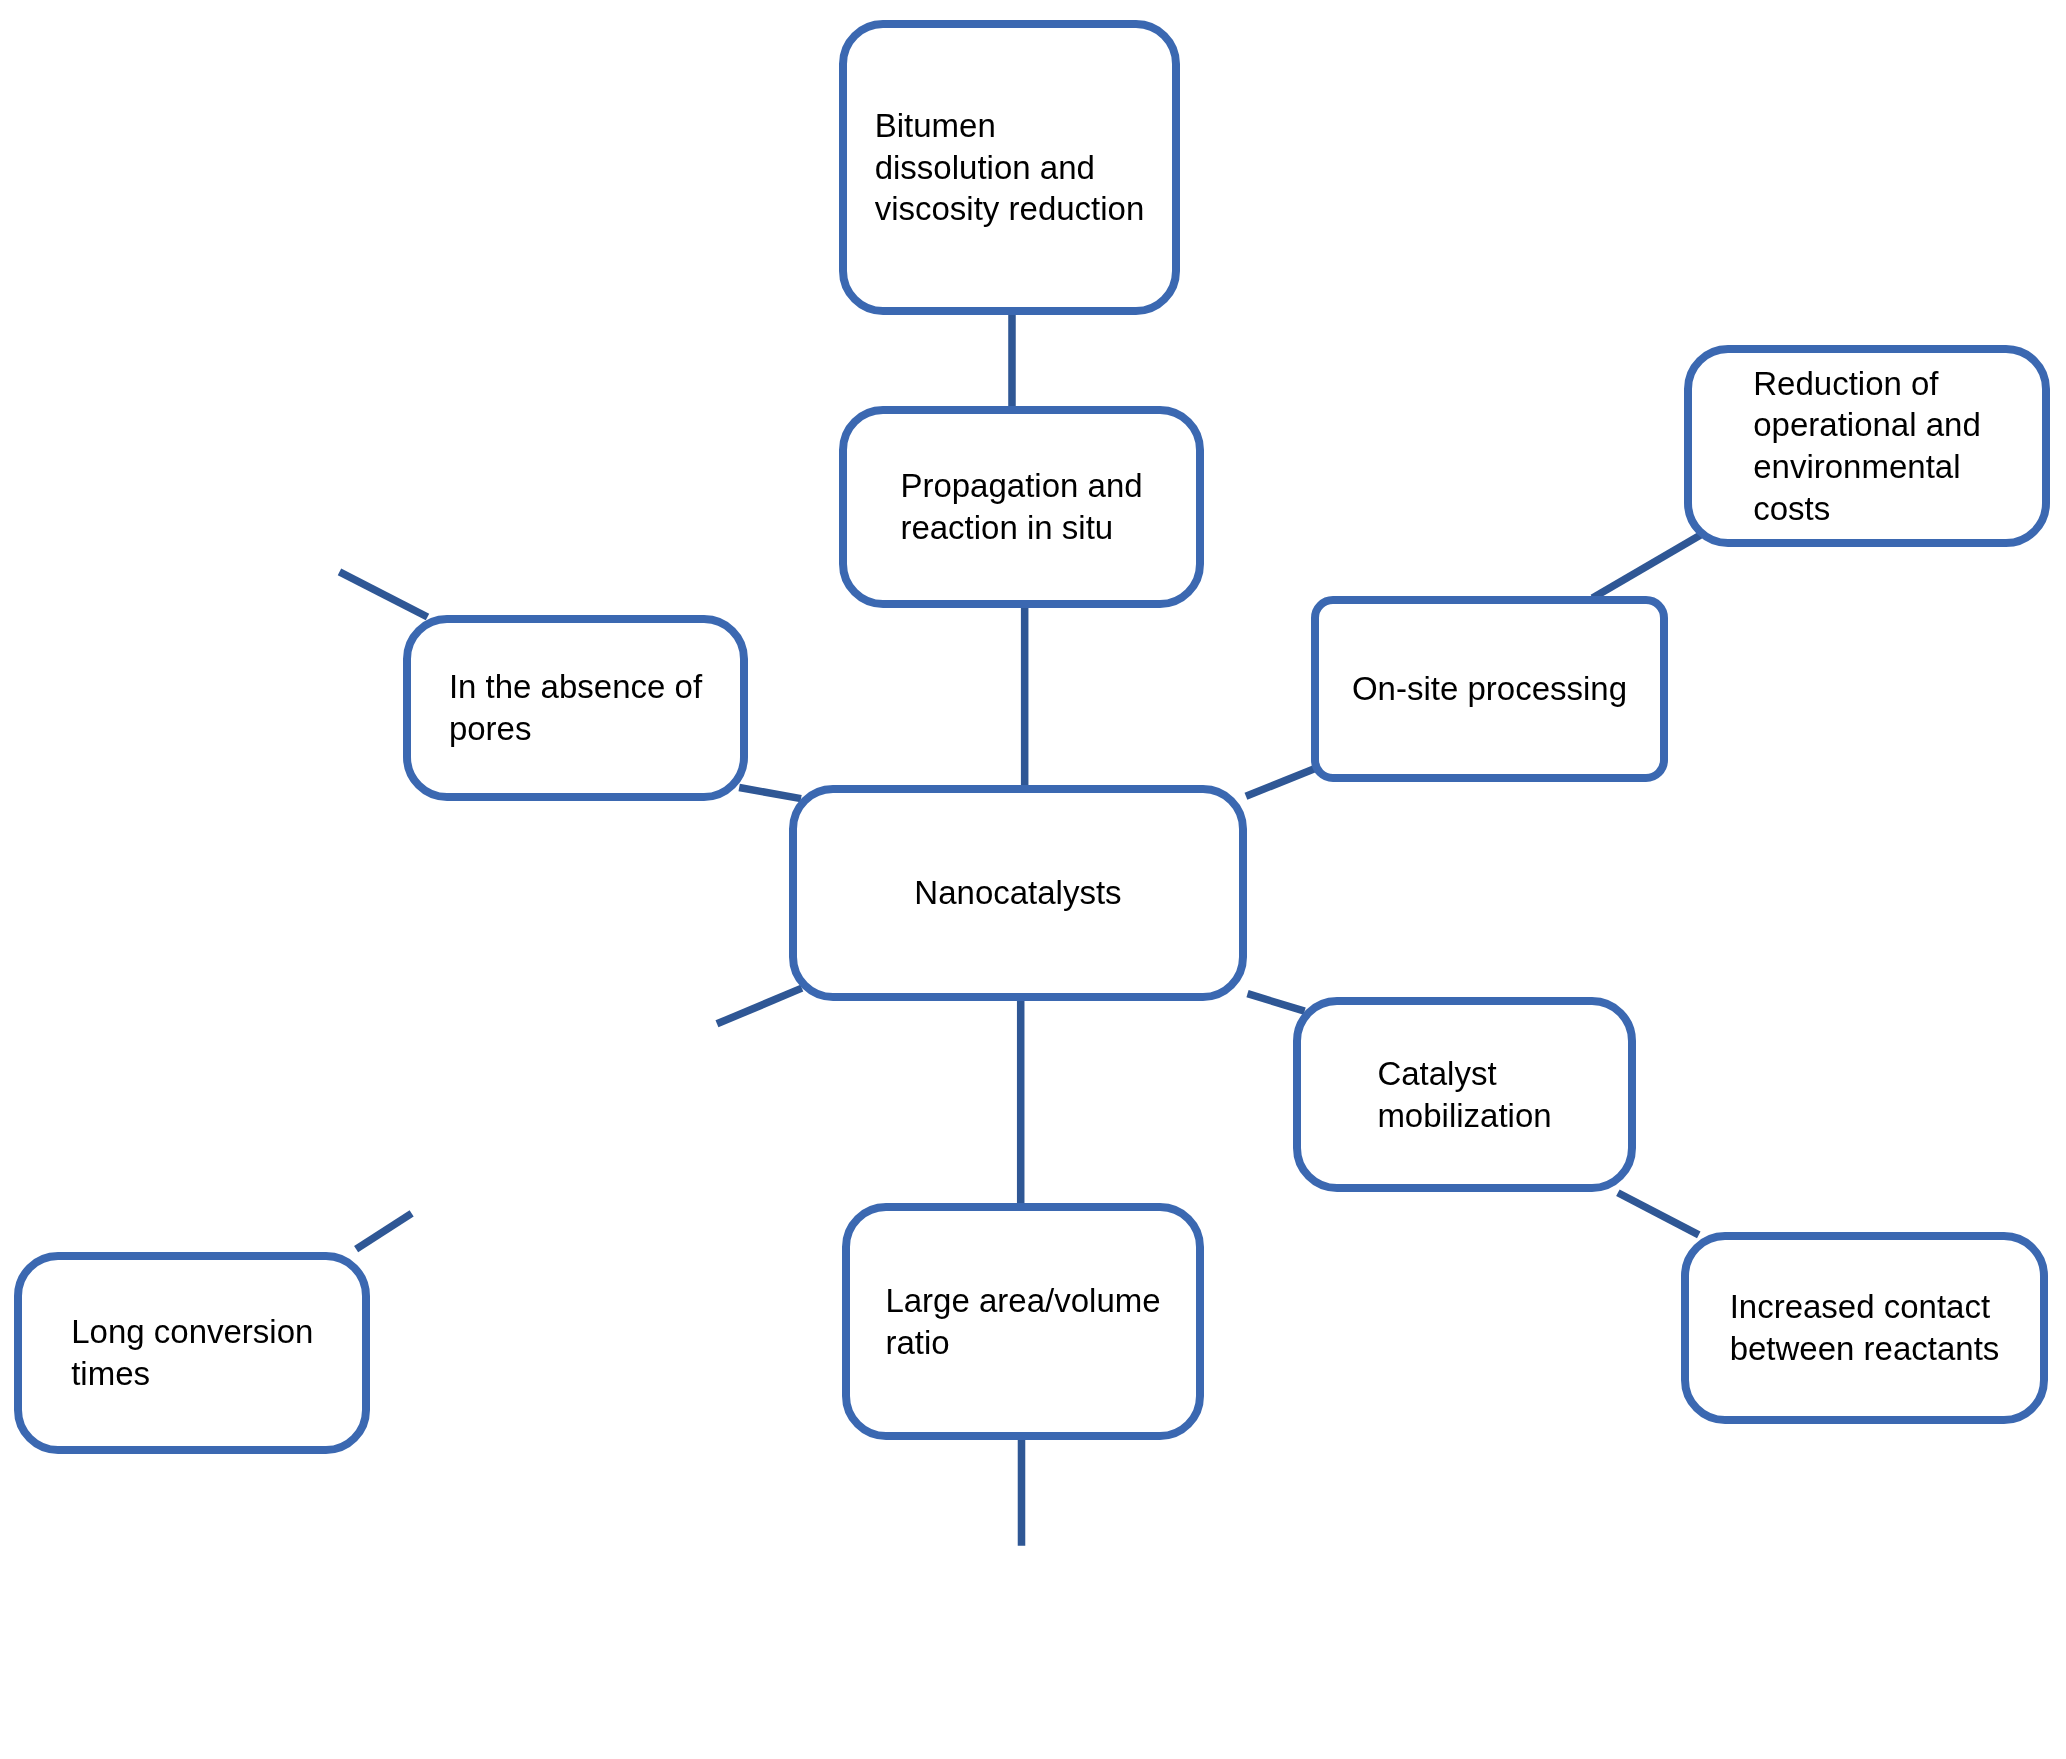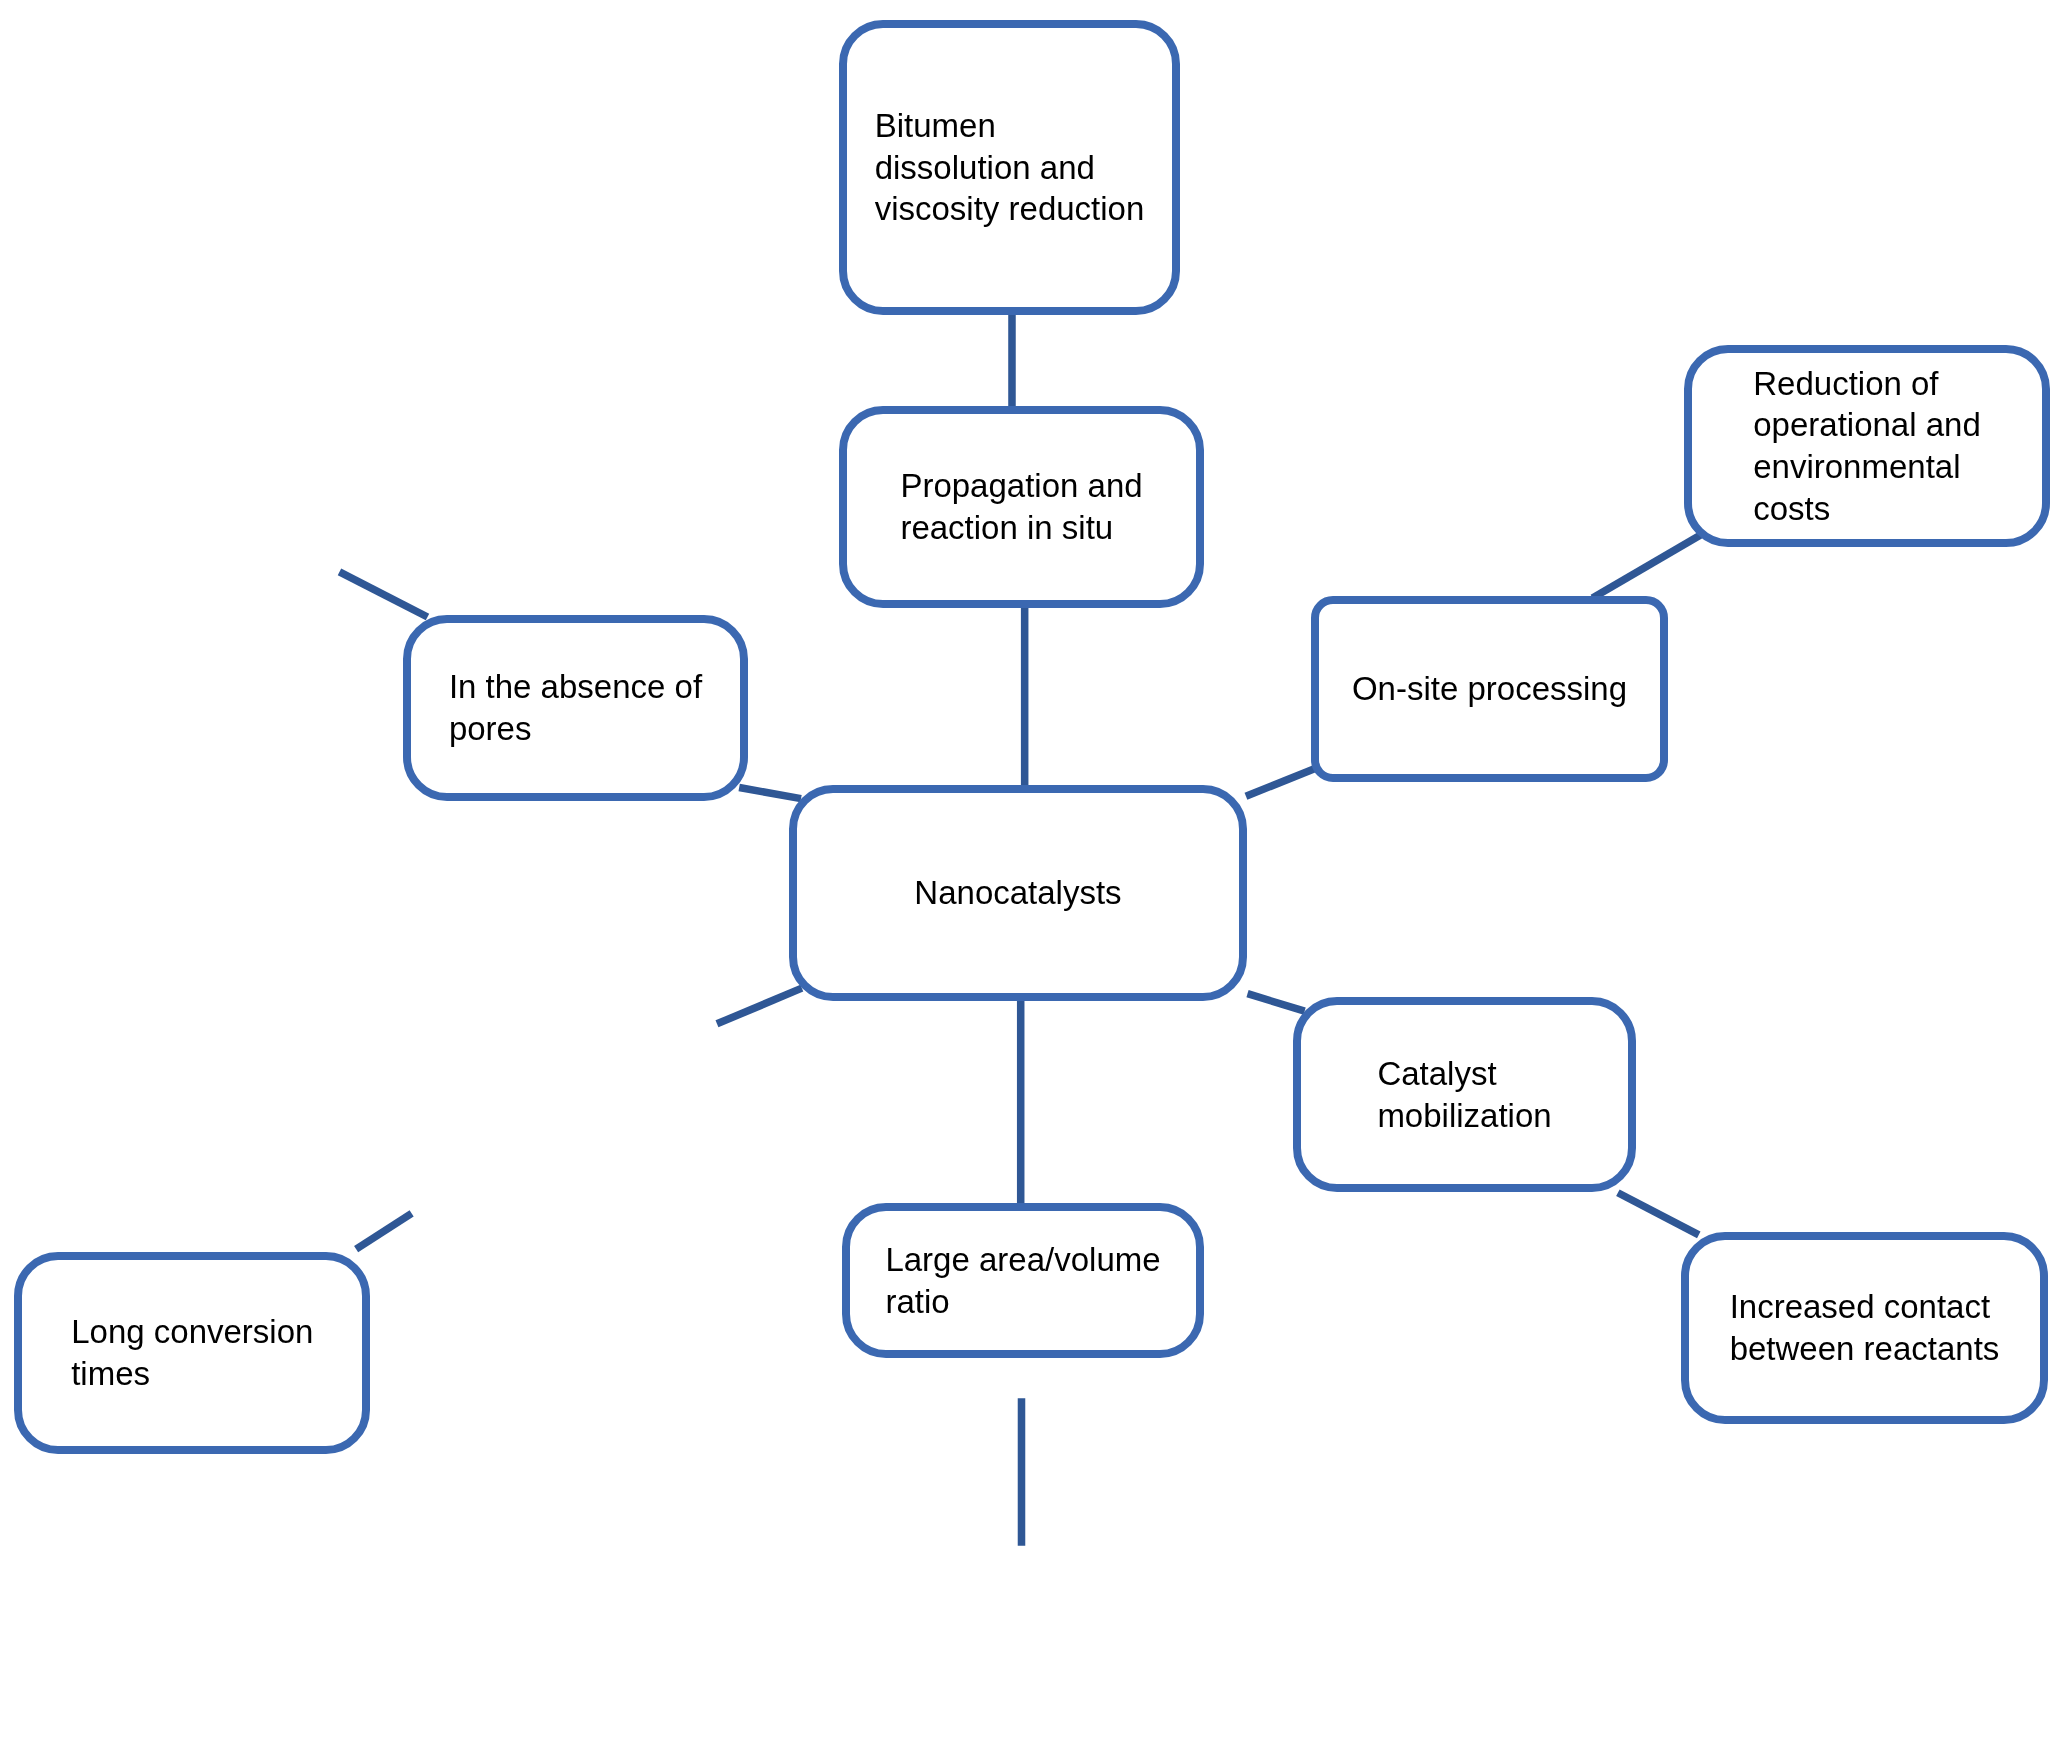--- a/index.html
+++ b/index.html
@@ -48,21 +48,21 @@
   .n-propagation  {left:839px; top:406px;  width:365px; height:202px;}
   .n-nano         {left:789px;  top:785px;  width:458px; height:216px;}
   .n-reduction    {left:1684px; top:297px;  width:366px; height:202px;margin-top:48px;}
   .n-onsite       {left:1311px; top:596px;  width:357px; height:186px;border-radius:22px;}
   .n-noloss       {left:14.3px;   top:375px;  width:343px; height:200px;}
   .n-absence      {left:403px;  top:615px;  width:345px; height:186px;}
   .n-deployment   {left:370px;  top:1011px; width:359px; height:205px;}
   .n-longconv     {left:14.3px;   top:1252px; width:356px; height:202px;}
   .n-mobilization {left:1293px; top:997px; width:343px; height:195px;}
   .n-increased    {left:1681px; top:1232px; width:367px; height:192px;}
-  .n-largearea    {left:842px; top:1203px; width:362px; height:155px;}
+  .n-largearea    {left:842px; top:1203px; width:362px; height:237px;}
   .n-catperf      {left:843px; top:1543px; width:360px; height:197px;}
 </style>
 </head>
 <body>
 
 <div class="canvas">
 
   <svg class="connectors" viewBox="0 0 2605 2218">
     <line x1="1276" y1="394" x2="1276" y2="516"></line>
     <line x1="1292" y1="762" x2="1292" y2="994"></line>

